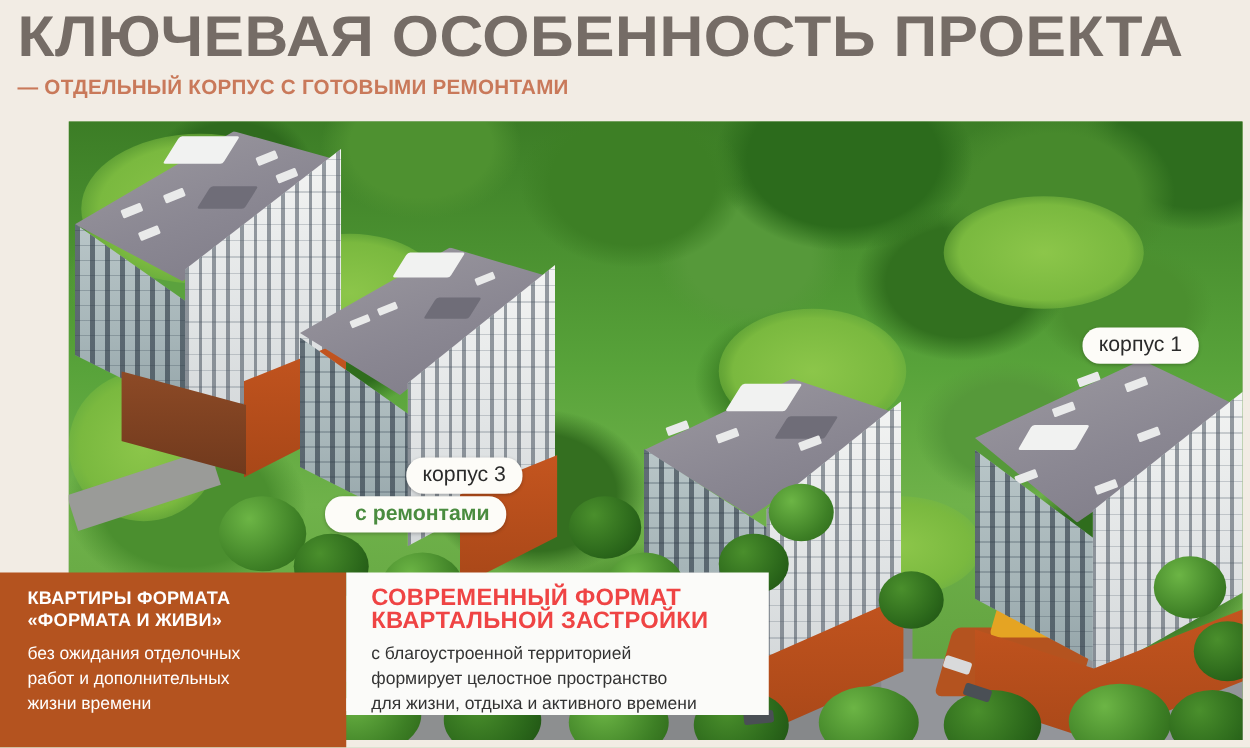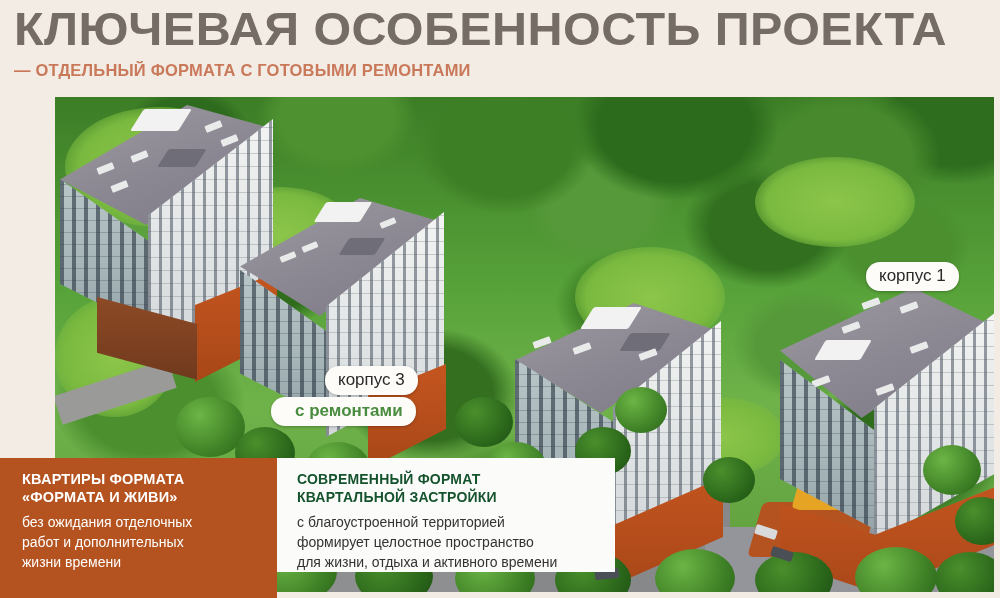--- a/index.html
+++ b/index.html
@@ -217,44 +217,44 @@
     top: 458px;
     width: 338px;
     height: 114px;
     background: #fbfbf9;
     z-index: 30;
   }
   #box-white .bx-title {
     position: absolute;
     left: 20px;
     top: 12px;
-    font-size: 14px;
+    font-size: 19px;
     line-height: 18px;
     font-weight: 700;
-    color: #14532d;
+    color: #ef4444;
     letter-spacing: .2px;
   }
   #box-white .bx-body {
     position: absolute;
     left: 20px;
     top: 54px;
     font-size: 14px;
     line-height: 20px;
     color: #333333;
   }
   .nowrap-line { display: block; }
 </style>
 </head>
 <body>
 
 <div id="slide">
 
   <div id="heading-block">
     <div id="page-title">КЛЮЧЕВАЯ ОСОБЕННОСТЬ ПРОЕКТА</div>
-    <div id="page-subtitle">— ОТДЕЛЬНЫЙ ФОРМАТА С ГОТОВЫМИ РЕМОНТАМИ</div>
+    <div id="page-subtitle">— ОТДЕЛЬНЫЙ КОРПУС С ГОТОВЫМИ РЕМОНТАМИ</div>
   </div>
 
   <div id="render-photo">
 
     <div class="foliage"></div>
 
     <div class="clearing" style="left:10px;  top:10px;  width:190px; height:120px;"></div>
     <div class="clearing" style="left:150px; top:90px;  width:150px; height:95px;"></div>
     <div class="clearing" style="left:520px; top:150px; width:150px; height:100px;"></div>
     <div class="clearing" style="left:700px; top:60px;  width:160px; height:90px;"></div>
@@ -371,21 +371,21 @@
     <div class="car light" style="left:700px; top:430px; width:22px; height:10px; transform:rotate(18deg);"></div>
     <div class="car" style="left:716px; top:452px; width:22px; height:10px; transform:rotate(18deg);"></div>
 
   </div>
 
   <div class="pill" style="left:866px; top:262px;">корпус 1</div>
 
 
   <div class="pill" style="left:325px; top:366px;">корпус 3</div>
 
-  <div class="pill green" style="left:271px; top:397px;padding-left:24px;">с ремонтами</div>
+  <div class="pill green" style="left:260px; top:397px;padding-left:24px;">с ремонтами</div>
 
   <div id="box-orange">
     <div class="bx-title">
       <span class="nowrap-line">КВАРТИРЫ ФОРМАТА</span>
       <span class="nowrap-line">«ФОРМАТА И ЖИВИ»</span>
     </div>
     <div class="bx-body">
       <span class="nowrap-line">без ожидания отделочных</span>
       <span class="nowrap-line">работ и дополнительных</span>
       <span class="nowrap-line">жизни времени</span>

